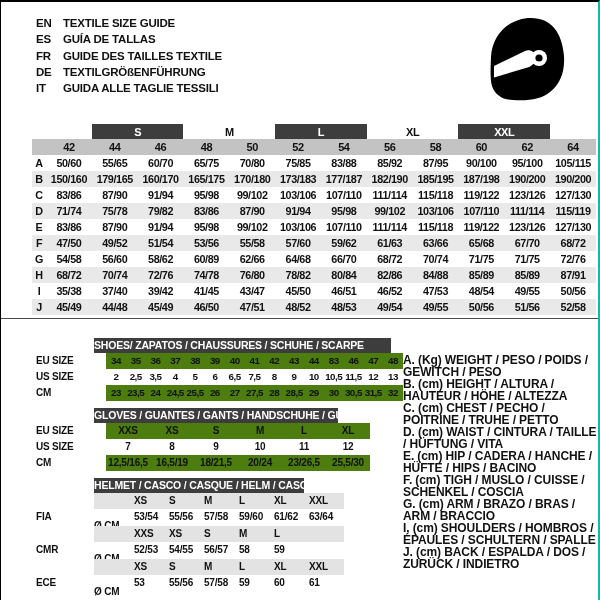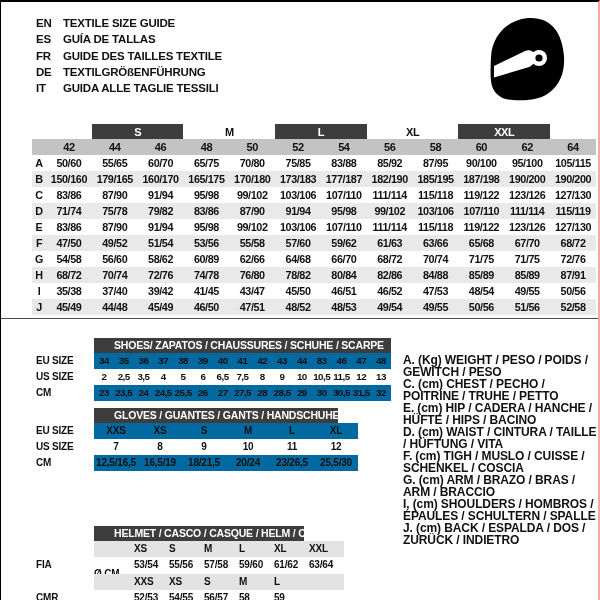--- a/index.html
+++ b/index.html
@@ -1,21 +1,21 @@
 <!DOCTYPE html>
 <html><head>
 <meta charset="utf-8">
 <style>
   * { margin:0; padding:0; box-sizing:border-box; }
   body { background:#fff; }
   .page {
     position:relative; width:600px; height:600px; background:#ffffff;
     font-family:"Liberation Sans","DejaVu Sans",sans-serif; font-weight:700;
     color:#111; overflow:hidden; letter-spacing:-0.2px;
-    border-top:2px solid #000; border-right:2px solid #fca5a5; border-left:1px solid #000;
+    border-top:2px solid #000; border-right:2px solid #14b8a6; border-left:1px solid #000;
   }
   
   .langs { position:absolute; left:35px; top:13px; }
   .lang-row { display:flex; font-size:11.5px; line-height:16.3px; }
   .lang-code { width:27px; }
   
   .helmet-logo { position:absolute; left:478px; top:9px; width:96px; height:96px; }
   
   .main-table-wrap { position:absolute; left:31px; top:122px; width:564px; }
   table { width:100%; border-collapse:collapse; table-layout:fixed; }
@@ -24,37 +24,37 @@
   tr.group-row td { height:15px; font-size:11px; }
   td.dark { background:#3d3d3d; color:#fff; }
   tr.size-row td { background:#c3c3c3; height:16px; font-size:11px; }
   tr.data-row td { height:16px; }
   tr.data-row.striped td { background:#e9e9e9; }
   td.letter-cell { text-align:center; }
   .divider { position:absolute; left:0; top:316px; width:600px; height:1px; background:#4a4a4a; }
   
   .strip { position:absolute; left:35px; }
   .bar { margin-left:58px; background:#3d3d3d; color:#fff; font-size:10.5px;
-         height:15px; line-height:15px; padding-left:20px; letter-spacing:-0.2px; white-space:nowrap; }
+         height:15px; line-height:15px; padding-left:0; letter-spacing:-0.2px; white-space:nowrap; }
   .strip-row { display:flex; height:16px; line-height:16px; }
-  .strip-label { width:58px; font-size:10px; }
+  .strip-label { width:70px; font-size:10px; }
   .strip-band { display:flex; }
-  .strip-band.shaded { background:#0369a1; }
+  .strip-band.shaded { background:#4d7c0f; }
   .cell { text-align:center; white-space:nowrap; }
   .shoes { top:336px; }
   .shoes .bar { width:297px; }
   .shoes .strip-band { width:297px; }
   .shoes .cell { width:19.8px; font-size:9.8px; letter-spacing:-0.5px; }
   .gloves { top:406px; }
   .gloves .bar { width:244px; }
   .gloves .strip-band { width:264px; }
   .gloves .cell { width:44px; font-size:10px; }
   
   .helmet-sec { top:476px; }
-  .helmet-sec .bar { width:210px;margin-top:48px; }
+  .helmet-sec .bar { width:210px; }
   .helmet-row { display:flex; height:16.4px; line-height:16.4px; font-size:10px; }
   .h-label { width:58px; }
   .h-band { display:flex; width:250px; }
   .h-band.shaded { background:#e3e3e3; }
   .h-unit { width:40px; text-align:left; white-space:nowrap;margin-top:9px; }
   .h-cell { width:35px; text-align:left; white-space:nowrap; }
   
   .legend { position:absolute; left:402px; top:352px; width:194px;
             font-size:12px; line-height:12px; letter-spacing:-0.1px; }
 </style>
@@ -460,22 +460,23 @@
             <span class="h-cell">59</span>
             <span class="h-cell">60</span>
             <span class="h-cell">61</span>
           </div>
         </div>
       </div>
   </div>
 
   <div class="legend">
       <div class="legend-item">A. (Kg) WEIGHT / PESO / POIDS / GEWITCH / PESO</div>
+      <div class="legend-item">B. (cm) HEIGHT / ALTURA / HAUTEUR / HÖHE / ALTEZZA</div>
       <div class="legend-item">C. (cm) CHEST / PECHO / POITRINE / TRUHE / PETTO</div>
+      <div class="legend-item">D. (cm) WAIST / CINTURA / TAILLE / HÜFTUNG / VITA</div>
       <div class="legend-item">E. (cm) HIP / CADERA / HANCHE / HÜFTE / HIPS / BACINO</div>
-      <div class="legend-item">D. (cm) WAIST / CINTURA / TAILLE / HÜFTUNG / VITA</div>
       <div class="legend-item">F. (cm) TIGH / MUSLO / CUISSE / SCHENKEL / COSCIA</div>
       <div class="legend-item">G. (cm) ARM / BRAZO / BRAS / ARM / BRACCIO</div>
       <div class="legend-item">I. (cm) SHOULDERS / HOMBROS / ÉPAULES / SCHULTERN / SPALLE</div>
       <div class="legend-item">J. (cm) BACK / ESPALDA / DOS / ZURÜCK / INDIETRO</div>
     </div>
 
 </div>
 
 </body></html>

